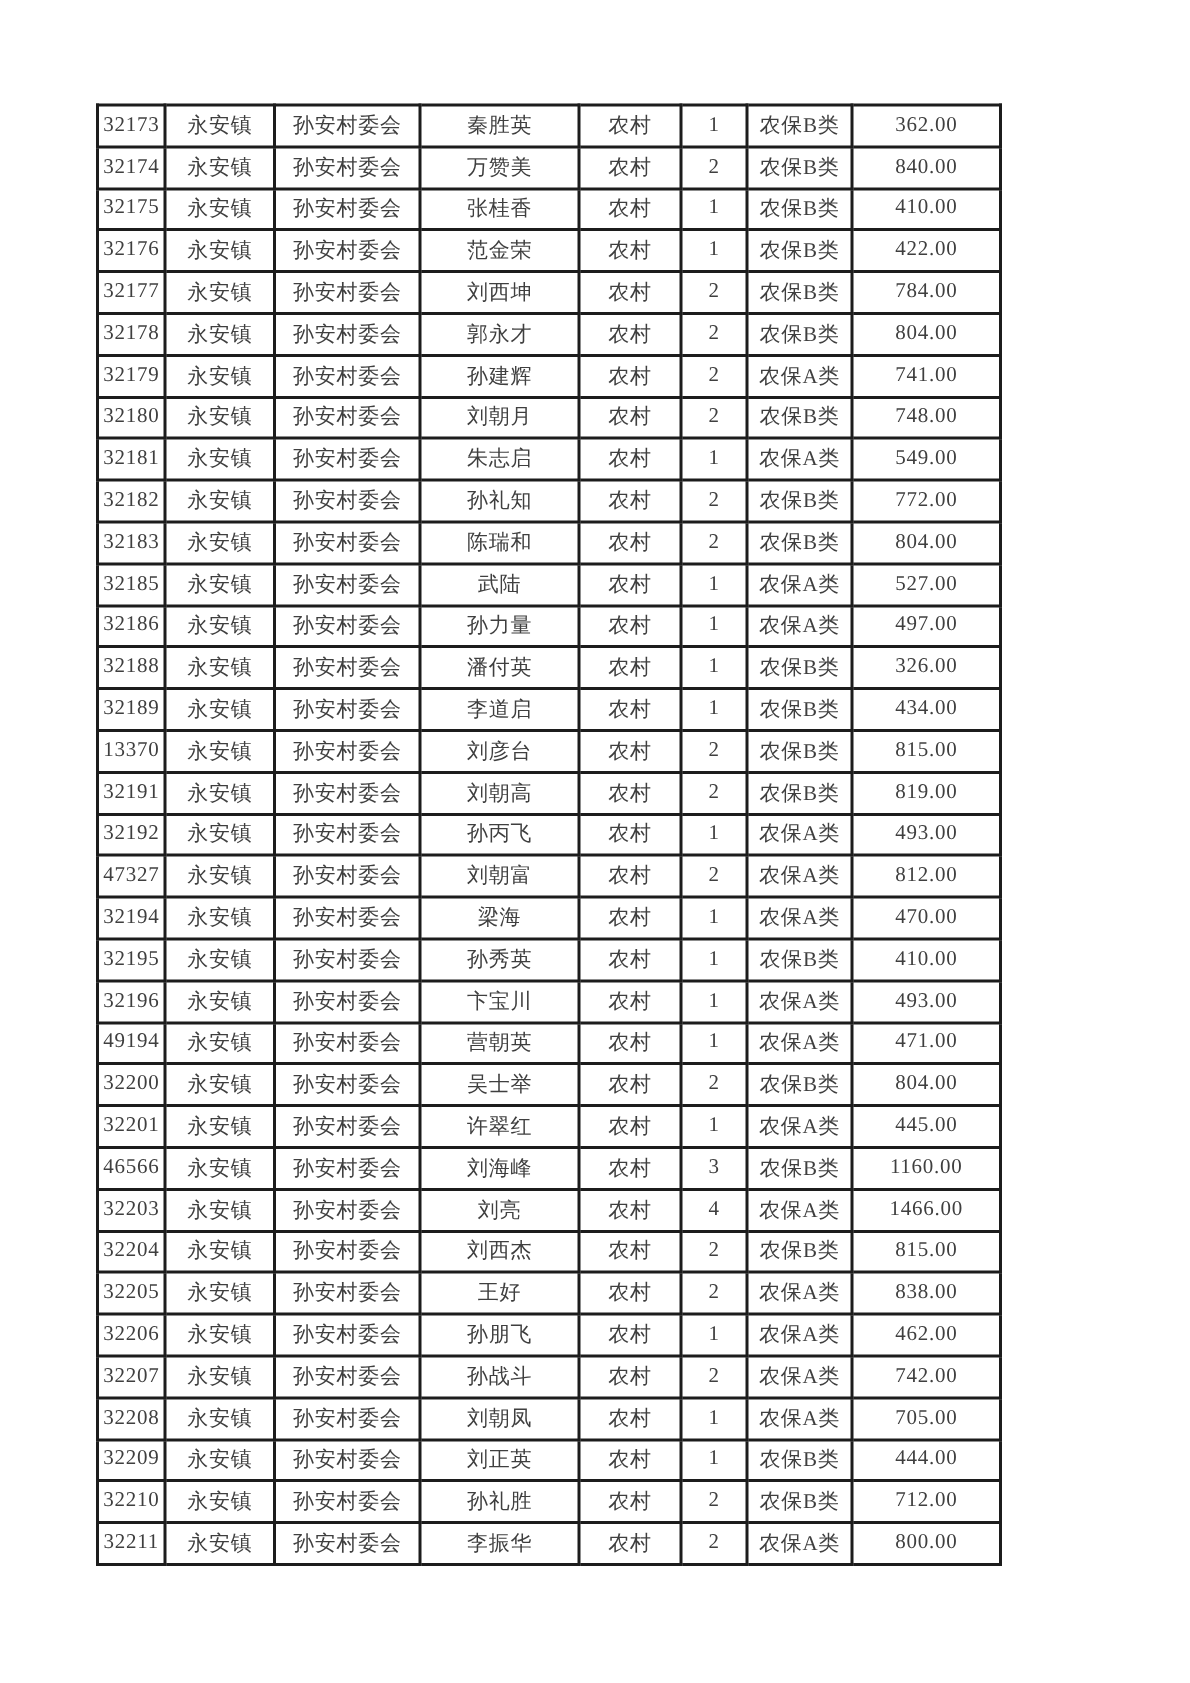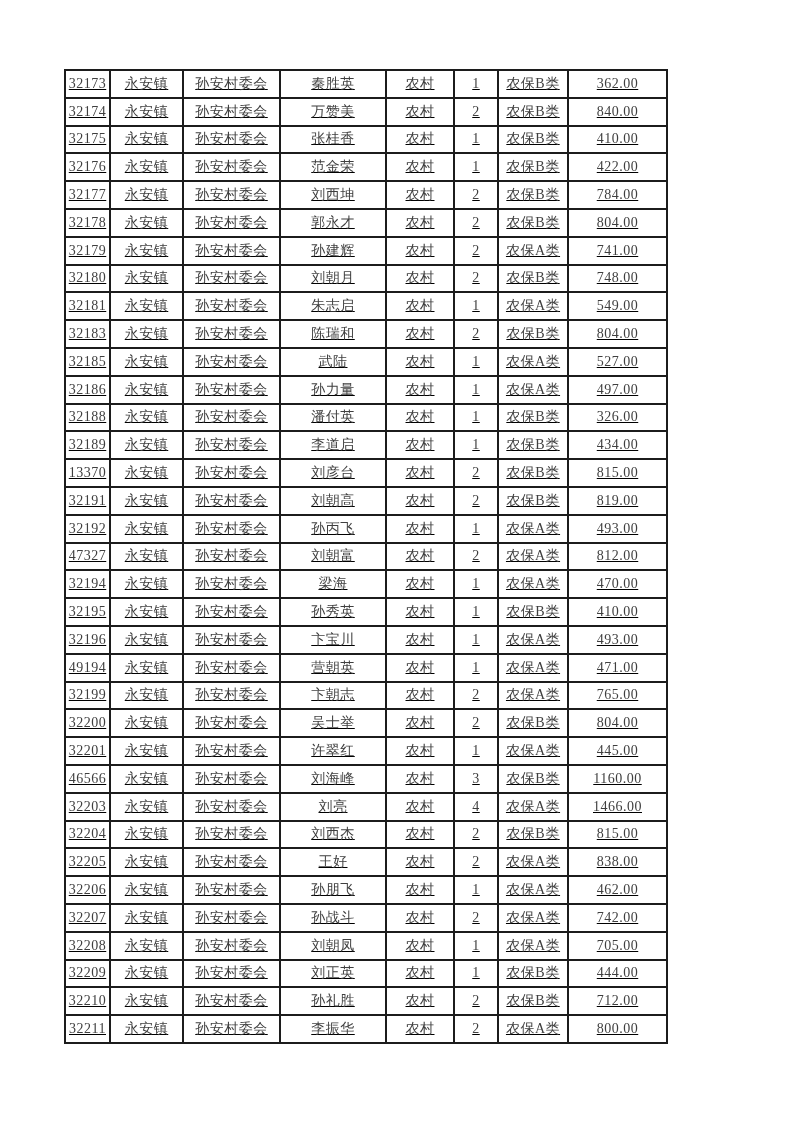--- a/index.html
+++ b/index.html
@@ -15,21 +15,20 @@
     overflow: hidden;
   }
   table.data-table {
     position: absolute;
     left: 64px;
     top: 69px;
     width: 602px;
     height: 975px;
     border-collapse: collapse;
     table-layout: fixed;
-    text-decoration: underline;
   }
   table.data-table td {
     border: 2px solid #1c1c1c;
     padding: 0;
     text-align: center;
     vertical-align: middle;
     font-family: "Liberation Serif", "DejaVu Serif", serif;
     font-size: 14px;
     color: #3f3f3f;
     letter-spacing: 0.5px;
@@ -145,20 +144,30 @@
     <td>32181</td>
     <td>永安镇</td>
     <td>孙安村委会</td>
     <td>朱志启</td>
     <td>农村</td>
     <td>1</td>
     <td>农保A类</td>
     <td>549.00</td>
   </tr>
 
+  <tr>
+    <td>32182</td>
+    <td>永安镇</td>
+    <td>孙安村委会</td>
+    <td>孙礼知</td>
+    <td>农村</td>
+    <td>2</td>
+    <td>农保B类</td>
+    <td>772.00</td>
+  </tr>
 
   <tr>
     <td>32183</td>
     <td>永安镇</td>
     <td>孙安村委会</td>
     <td>陈瑞和</td>
     <td>农村</td>
     <td>2</td>
     <td>农保B类</td>
     <td>804.00</td>
@@ -292,30 +301,20 @@
     <td>永安镇</td>
     <td>孙安村委会</td>
     <td>营朝英</td>
     <td>农村</td>
     <td>1</td>
     <td>农保A类</td>
     <td>471.00</td>
   </tr>
 
 
-  <tr>
-    <td>32199</td>
-    <td>永安镇</td>
-    <td>孙安村委会</td>
-    <td>卞朝志</td>
-    <td>农村</td>
-    <td>2</td>
-    <td>农保A类</td>
-    <td>765.00</td>
-  </tr>
 
   <tr>
     <td>32200</td>
     <td>永安镇</td>
     <td>孙安村委会</td>
     <td>吴士举</td>
     <td>农村</td>
     <td>2</td>
     <td>农保B类</td>
     <td>804.00</td>

